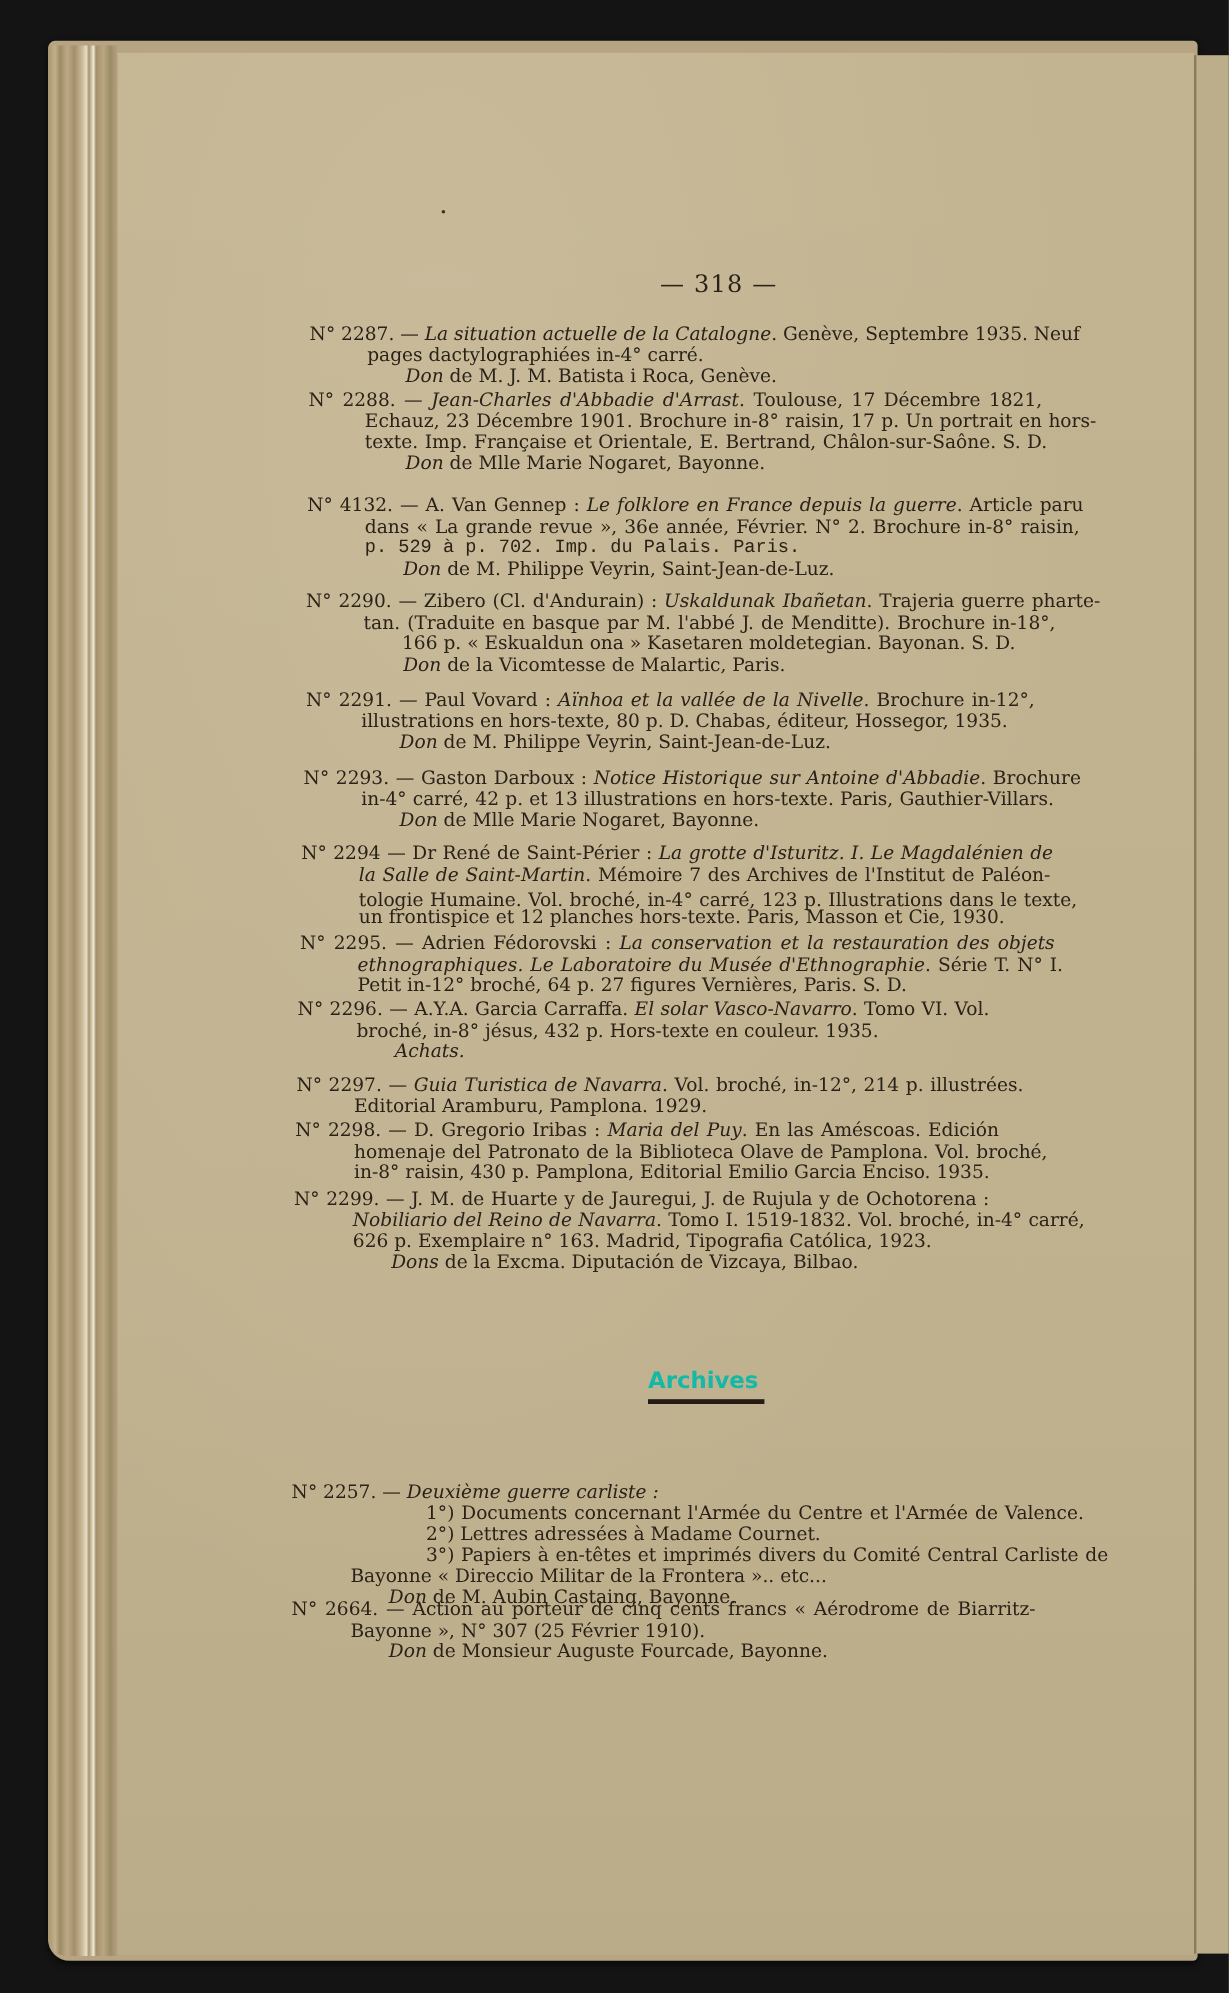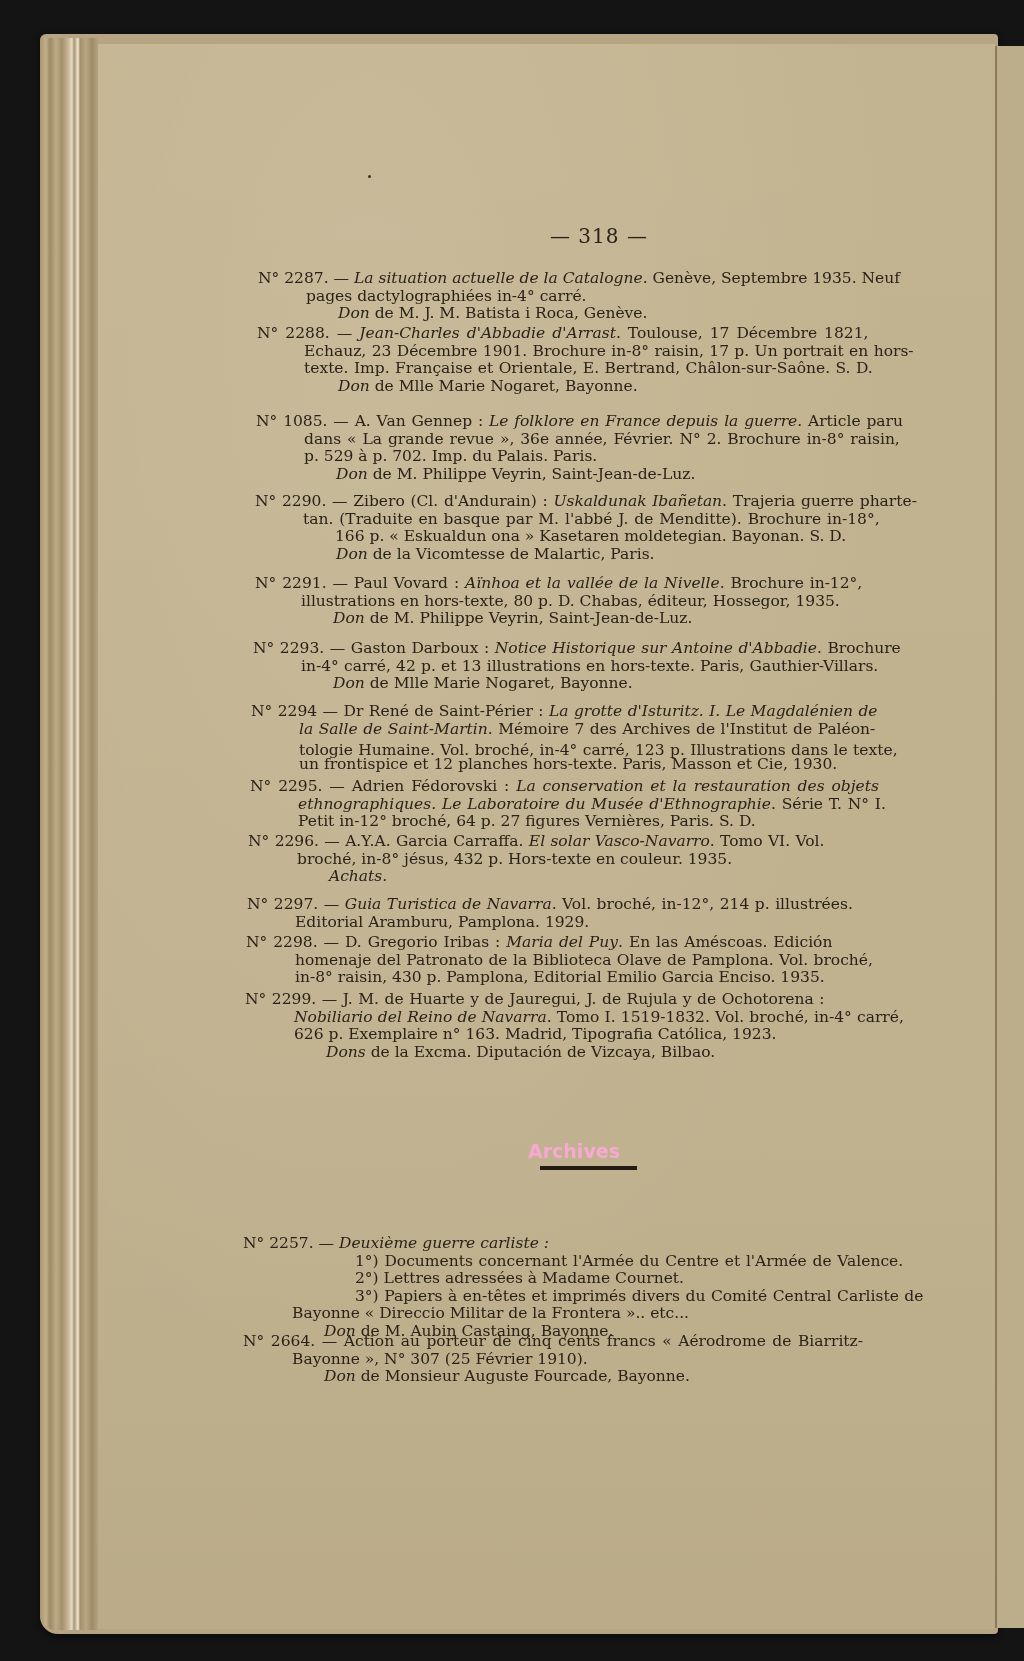--- a/index.html
+++ b/index.html
@@ -42,23 +42,23 @@
       font-size:15.5px; line-height:17.5px;
     }
     .page-number {
       position:absolute; left:550px; top:228px;
       font-size:20px; letter-spacing:1px;
     }
     .entry { position:absolute; left:0; width:1024px; }
     .line { position:absolute; white-space:nowrap; }
     .ital { font-style:italic; }
     .section-title {
-      position:absolute; left:528px; top:1143px;
+      position:absolute; left:540px; top:1143px;
       font-family:"DejaVu Sans", sans-serif; font-weight:bold; font-size:19px;
-      color:#f9a8d4;
+      color:#14b8a6;
     }
     .section-rule {
       position:absolute; left:540px; top:1166px; width:97px; height:4px;
       background:#241c14;
     }
     .speck { position:absolute; width:3px; height:3px; background:#3a3228; border-radius:50%; }
   </style>
 </head>
 <body>
 
@@ -78,23 +78,23 @@
         <div class="line" style="left: 306px; top: 287.6px;"><span>pages dactylographiées in-4° carré.</span></div>
         <div class="line" style="left: 338px; top: 305.2px;"><span class="ital">Don</span><span> de M. J. M. Batista i Roca, Genève.</span></div>
       </div>
       <div class="entry">
         <div class="line" style="left: 257px; top: 325px; word-spacing: 2.1px;"><span>N° 2288. — </span><span class="ital">Jean-Charles d'Abbadie d'Arrast</span><span>. Toulouse, 17 Décembre 1821,</span></div>
         <div class="line" style="left: 304px; top: 342.6px; word-spacing: 0.45px;"><span>Echauz, 23 Décembre 1901. Brochure in-8° raisin, 17 p. Un portrait en hors-</span></div>
         <div class="line" style="left: 304px; top: 360.2px; word-spacing: 0.5px;"><span>texte. Imp. Française et Orientale, E. Bertrand, Châlon-sur-Saône. S. D.</span></div>
         <div class="line" style="left: 338px; top: 377.8px;"><span class="ital">Don</span><span> de Mlle Marie Nogaret, Bayonne.</span></div>
       </div>
       <div class="entry">
-        <div class="line" style="left: 256px; top: 413px; word-spacing: 0.9px;"><span>N° 1085. — A. Van Gennep : </span><span class="ital">Le folklore en France depuis la guerre</span><span>. Article paru</span></div>
+        <div class="line" style="left: 256px; top: 413px; word-spacing: 0.9px;"><span>N° 4132. — A. Van Gennep : </span><span class="ital">Le folklore en France depuis la guerre</span><span>. Article paru</span></div>
         <div class="line" style="left: 304px; top: 430.6px; word-spacing: 1px;"><span>dans « La grande revue », 36e année, Février. N° 2. Brochure in-8° raisin,</span></div>
-        <div class="line" style="left: 304px; top: 448.2px;"><span>p. 529 à p. 702. Imp. du Palais. Paris.</span></div>
+        <div class="line" style="left: 304px; top: 448.2px; font-family: Liberation Mono, monospace;"><span>p. 529 à p. 702. Imp. du Palais. Paris.</span></div>
         <div class="line" style="left: 336px; top: 465.8px;"><span class="ital">Don</span><span> de M. Philippe Veyrin, Saint-Jean-de-Luz.</span></div>
       </div>
       <div class="entry">
         <div class="line" style="left: 255px; top: 493px; word-spacing: 0.75px;"><span>N° 2290. — Zibero (Cl. d'Andurain) : </span><span class="ital">Uskaldunak Ibañetan</span><span>. Trajeria guerre pharte-</span></div>
         <div class="line" style="left: 303px; top: 510.6px; word-spacing: 1px;"><span>tan. (Traduite en basque par M. l'abbé J. de Menditte). Brochure in-18°,</span></div>
         <div class="line" style="left: 303px; top: 528.2px; margin-left: 32px;"><span>166 p. « Eskualdun ona » Kasetaren moldetegian. Bayonan. S. D.</span></div>
         <div class="line" style="left: 336px; top: 545.8px;"><span class="ital">Don</span><span> de la Vicomtesse de Malartic, Paris.</span></div>
       </div>
       <div class="entry">
         <div class="line" style="left: 255px; top: 575px; word-spacing: 0.95px;"><span>N° 2291. — Paul Vovard : </span><span class="ital">Aïnhoa et la vallée de la Nivelle</span><span>. Brochure in-12°,</span></div>

